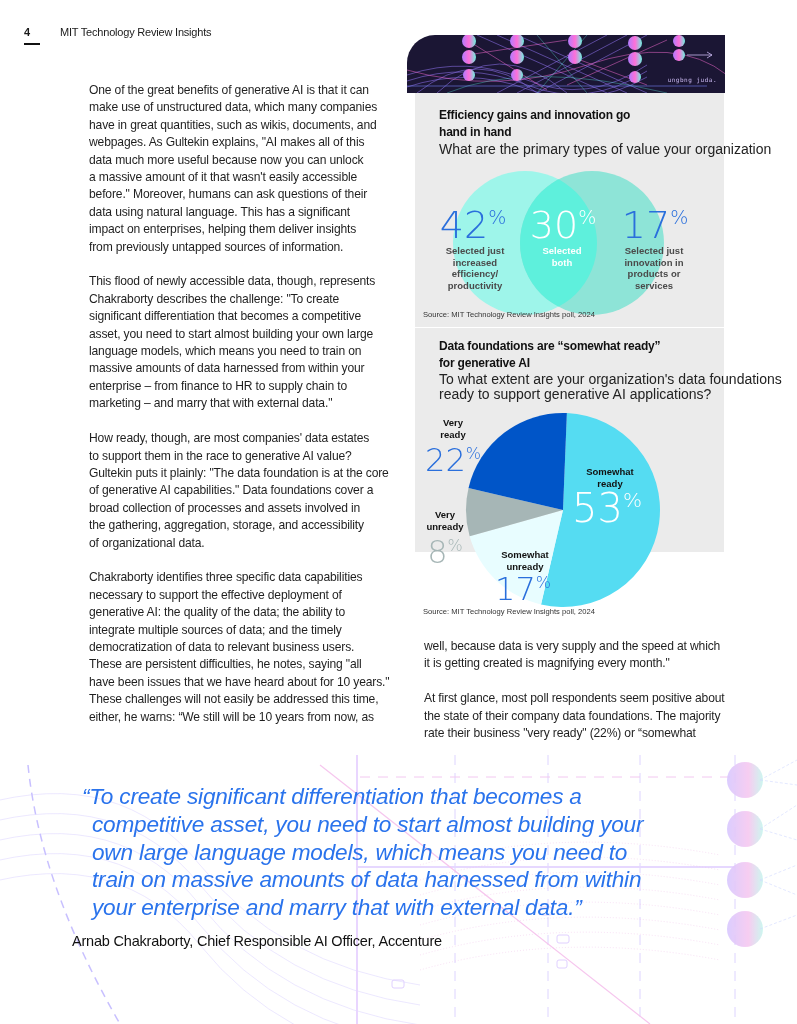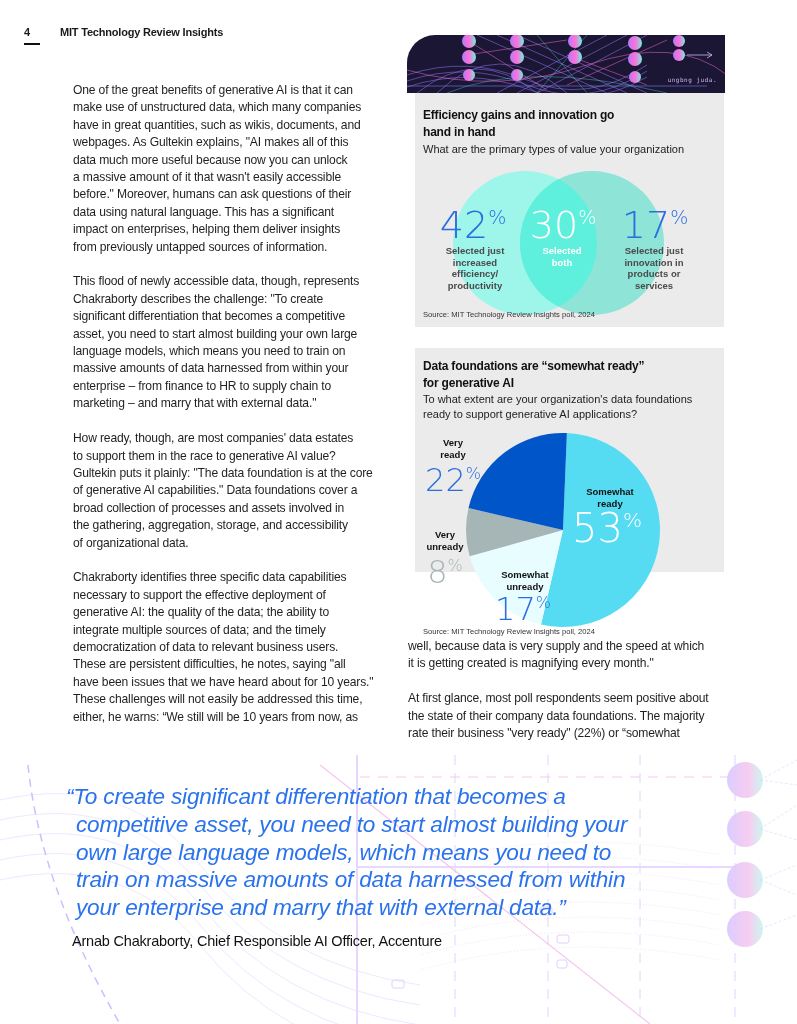--- a/index.html
+++ b/index.html
@@ -2,36 +2,36 @@
 <html><head>
 <meta charset="utf-8">
 <style>
   html, body { margin: 0; padding: 0; }
   body {
     width: 797px; height: 1024px; position: relative; overflow: hidden;
     background: #ffffff; font-family: "Liberation Sans", sans-serif; color: #1a1a1a;
   }
   .page-num { position: absolute; left: 24px; top: 26px; font-size: 11px; font-weight: bold; }
   .page-num-bar { position: absolute; left: 24px; top: 43px; width: 16px; height: 2px; background: #111; }
-  .masthead { position: absolute; left: 60px; top: 26px; font-size: 11px; font-weight: bold; letter-spacing: -0.2px; }
+  .masthead { position: absolute; left: 60px; top: 26px; font-size: 11px; font-weight: normal; letter-spacing: -0.2px; }
 
   .body-col { position: absolute; font-size: 12.1px; line-height: 17.4px; color: #1f1f1f; letter-spacing: -0.15px; }
   .body-col p { margin: 0 0 17.4px 0; }
   .col-left { left: 73px; top: 82px; width: 318px; }
   .col-right { left: 408px; top: 638px; width: 320px; }
-  .line { display: block; white-space: nowrap; }
+  .line { display: block; white-space: nowrap; margin-left: 16px; }
 
   .banner { position: absolute; left: 407px; top: 35px; width: 318px; height: 58px; background: #1b1634; border-top-left-radius: 28px; overflow: hidden; }
   .banner-caption { position: absolute; right: 8px; bottom: 10px; font-family: "DejaVu Sans Mono", monospace; font-size: 6px; color: #c9b8f0; letter-spacing: 0.5px; }
 
   .card { position: absolute; background: #ebebeb; }
   .card1 { left: 415px; top: 93px; width: 309px; height: 234px; }
-  .card2 { left: 415px; top: 348px; width: 309px; height: 224px; }
+  .card2 { left: 415px; top: 328px; width: 309px; height: 224px; }
   .card-title { position: absolute; left: 8px; font-size: 12px; font-weight: bold; line-height: 17px; color: #111; letter-spacing: -0.2px; }
-  .card-sub { position: absolute; left: 8px; font-size: 11px; line-height: 14.5px; color: #222; }
+  .card-sub { position: absolute; left: 8px; font-size: 14px; line-height: 14.5px; color: #222; }
   .source { position: absolute; left: 8px; font-size: 7.6px; color: #333; }
   .card svg { position: absolute; left: 0; top: 0; }
   .big-num { font-family: "DejaVu Sans", sans-serif; font-weight: 200; }
 
   .quote-area { position: absolute; left: 0; top: 745px; width: 797px; height: 279px; overflow: hidden; }
   .pullquote { position: absolute; left: 66px; top: 783px; width: 680px; font-size: 22.6px; line-height: 27.8px; color: #2a73ec; letter-spacing: -0.2px; font-style: italic; }
   .pullquote .line { padding-left: 10px; }
   .pullquote .line.first { padding-left: 0; }
   .attribution { position: absolute; left: 72px; top: 933px; font-size: 14.5px; color: #111; letter-spacing: -0.2px; }
 </style>

